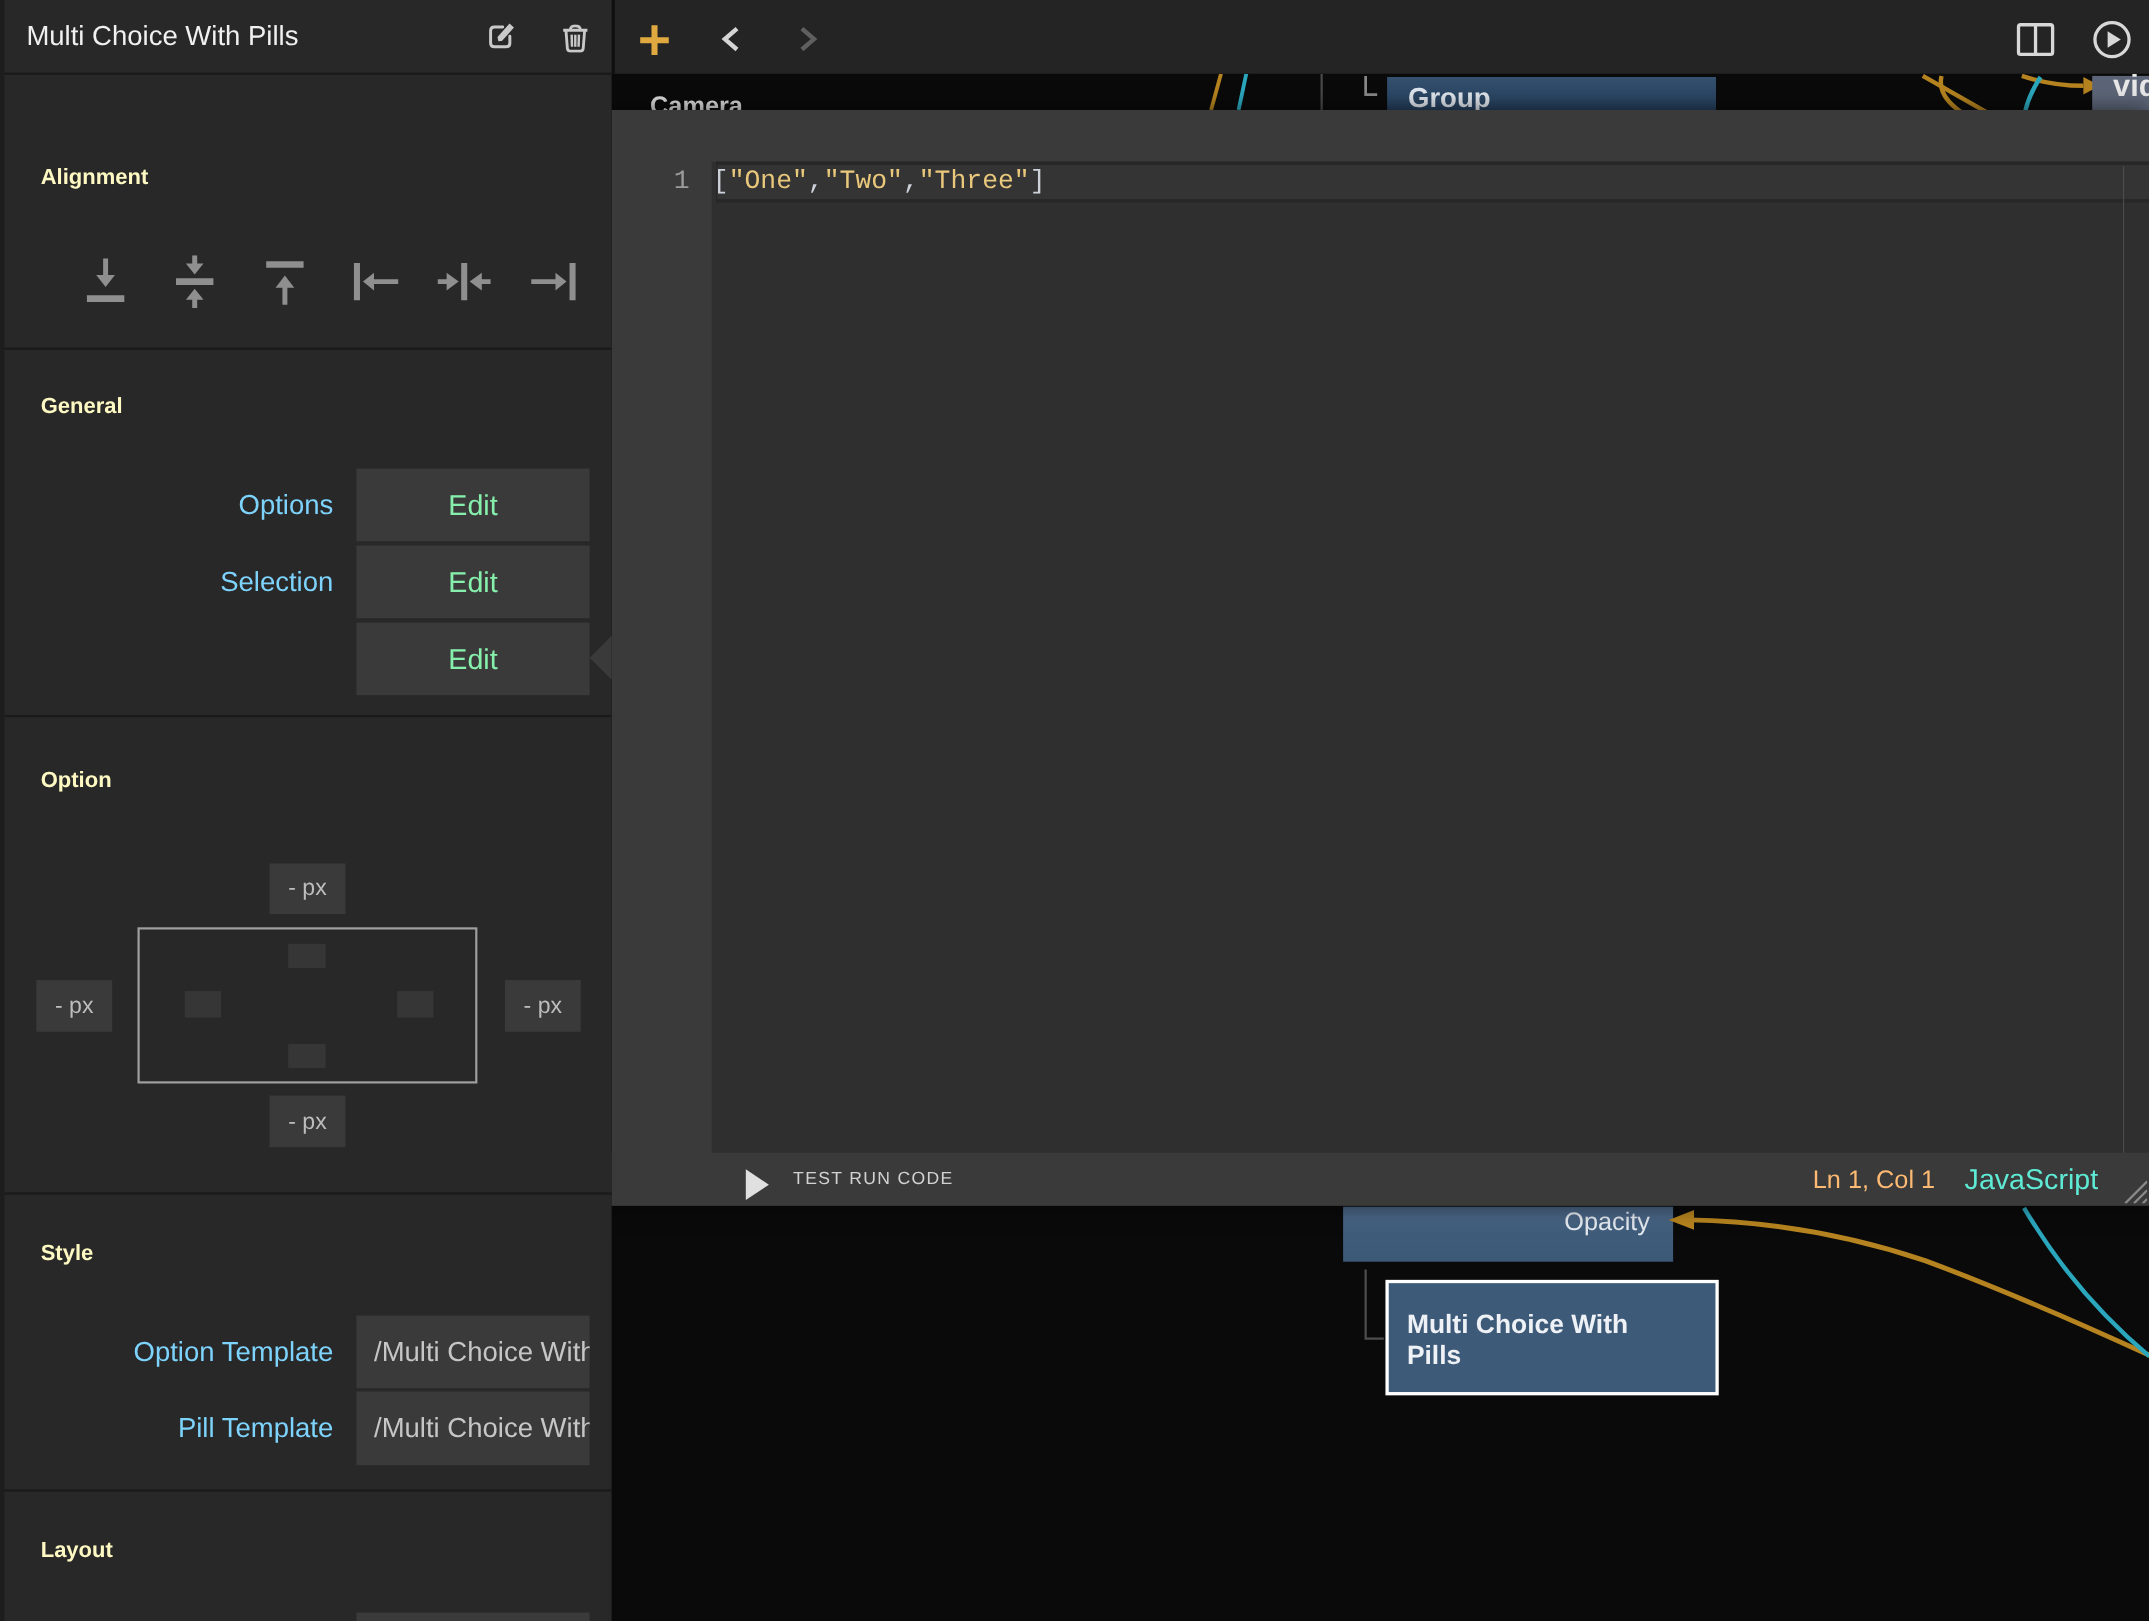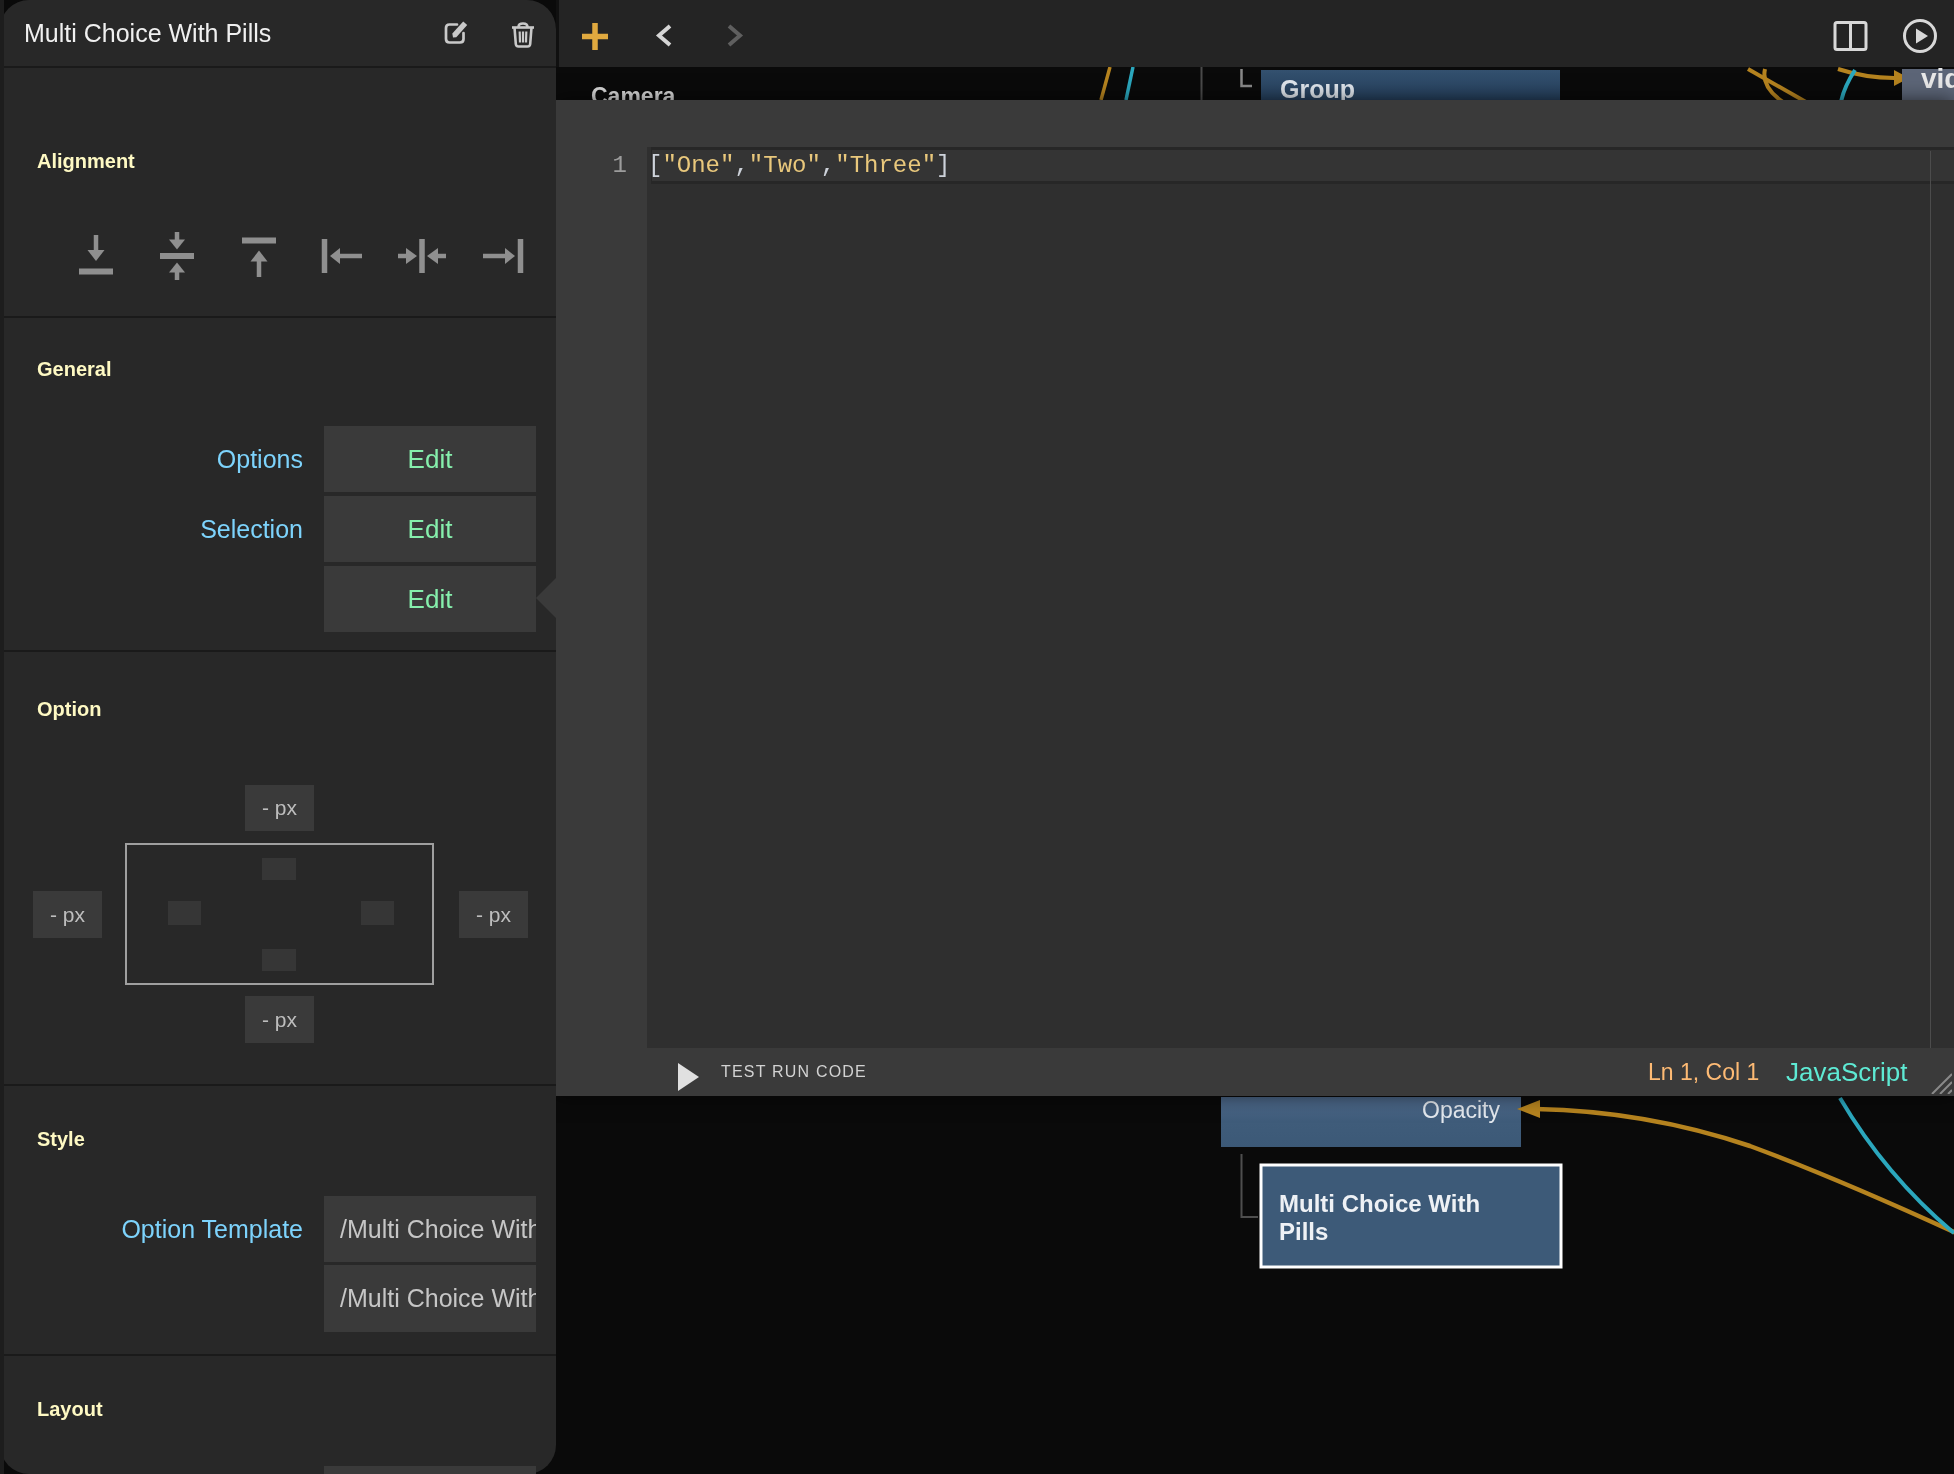--- a/index.html
+++ b/index.html
@@ -1,20 +1,20 @@
 <!DOCTYPE html>
 <html><head>
 <meta charset="utf-8">
 <style>
   html,body{margin:0;padding:0;background:#0a0a0a;}
   #root{position:relative;width:1954px;height:1474px;overflow:hidden;
         font-family:"Liberation Sans",sans-serif;-webkit-font-smoothing:antialiased;}
   .abs{position:absolute;}
   
-  #panel{left:0;top:0;width:556px;height:1474px;background:#282828;border-radius:29px;}
+  #panel{left:0;top:0;width:556px;height:1474px;background:#282828;}
   #panel .edge{left:0;top:0;width:4px;height:1474px;background:#1d1d1d;}
   .divider{left:4px;width:552px;height:2px;background:#1a1a1a;}
   .sect{left:37px;color:#fef9c3;font-size:20px;font-weight:bold;}
   .rowlab{color:#7dd3fc;font-size:25px;text-align:right;width:303px;left:0;height:66px;
        display:flex;align-items:center;justify-content:flex-end;}
   .btn{left:324px;width:212px;background:#3a3a3a;color:#86efac;font-size:26px;
        display:flex;align-items:center;justify-content:center;}
   .pxbtn{width:69px;height:47px;background:#3a3a3a;color:#bdbdbd;font-size:21px;
        display:flex;align-items:center;justify-content:center;}
   .insq{background:#363636;}
@@ -193,20 +193,21 @@
     <div class="abs pxbtn" style="left:245px;top:996px;">- px</div>
     <div class="abs insq" style="left:262px;top:858px;width:34px;height:22px;"></div>
     <div class="abs insq" style="left:168px;top:901px;width:33px;height:24px;"></div>
     <div class="abs insq" style="left:361px;top:901px;width:33px;height:24px;"></div>
     <div class="abs insq" style="left:262px;top:949px;width:34px;height:22px;"></div>
     <div class="abs divider" style="top:1084px"></div>
 
     <div class="abs sect" style="top:1128px">Style</div>
     <div class="abs rowlab" style="top:1196px">Option Template</div>
     <div class="abs field" style="top:1196px;height:66px;">/Multi Choice With Pills</div>
+    <div class="abs rowlab" style="top:1265px">Pill Template</div>
     <div class="abs field" style="top:1265px;height:67px;">/Multi Choice With Pills</div>
     <div class="abs divider" style="top:1354px"></div>
 
     <div class="abs sect" style="top:1398px">Layout</div>
     <div class="abs field" style="top:1466px;height:8px;"></div>
   </div>
 
   <div class="abs" style="left:536px;top:578px;width:0;height:0;border-right:20px solid #3a3a3a;border-top:20.5px solid transparent;border-bottom:20.5px solid transparent;"></div>
 
 </div>

